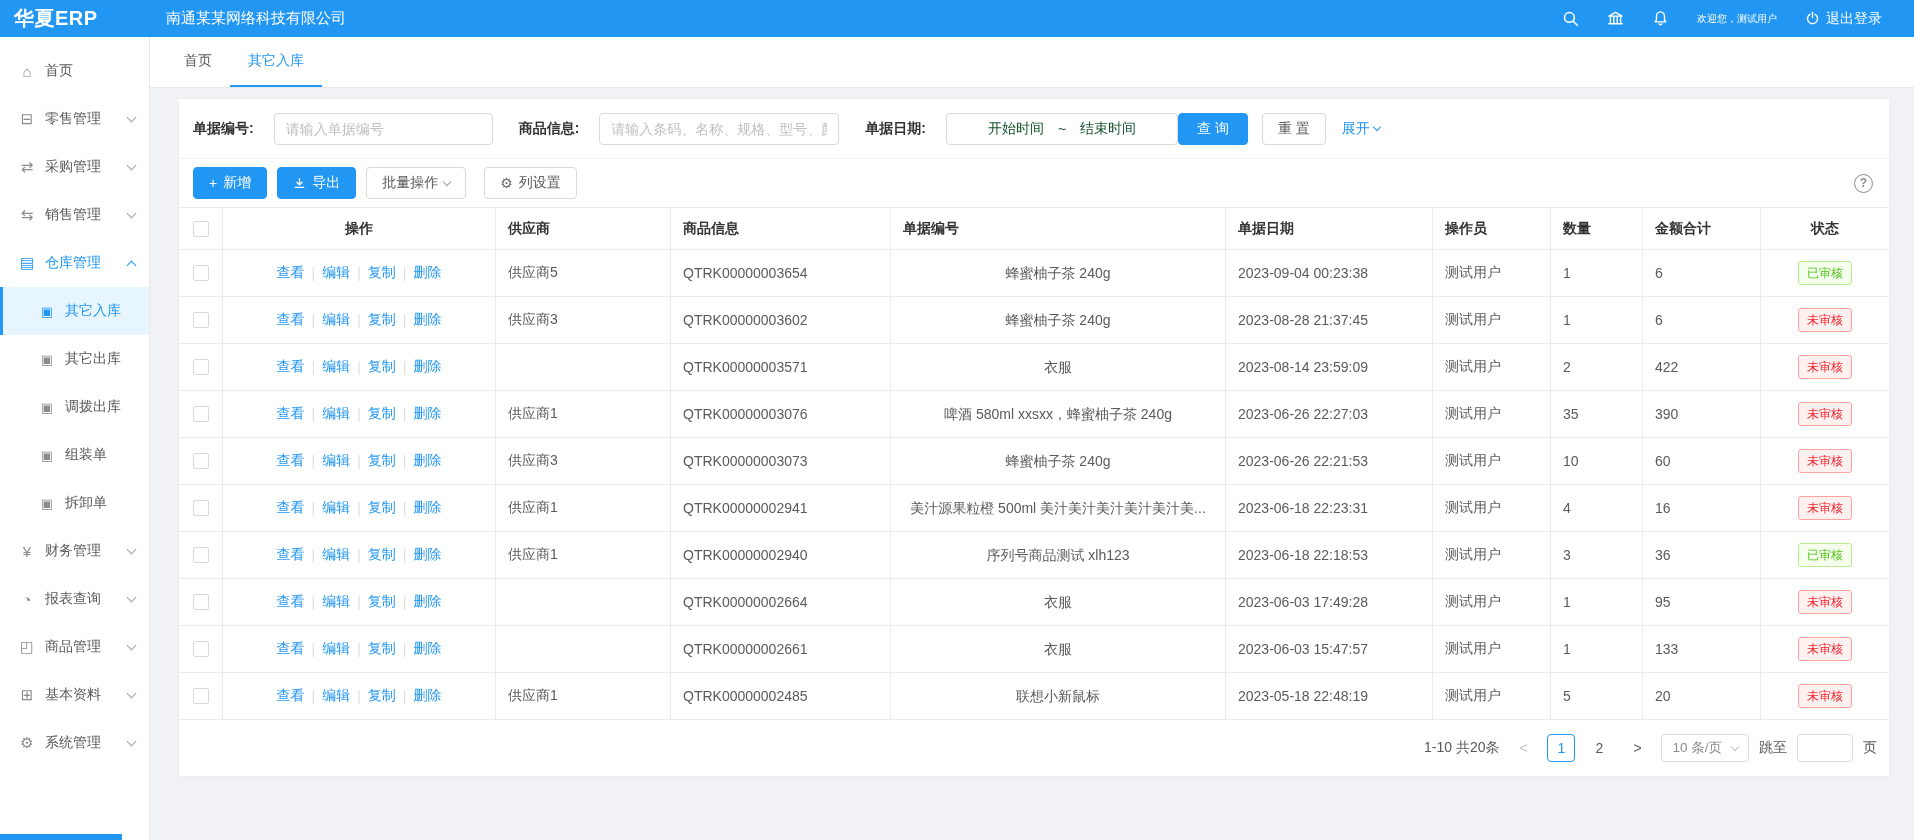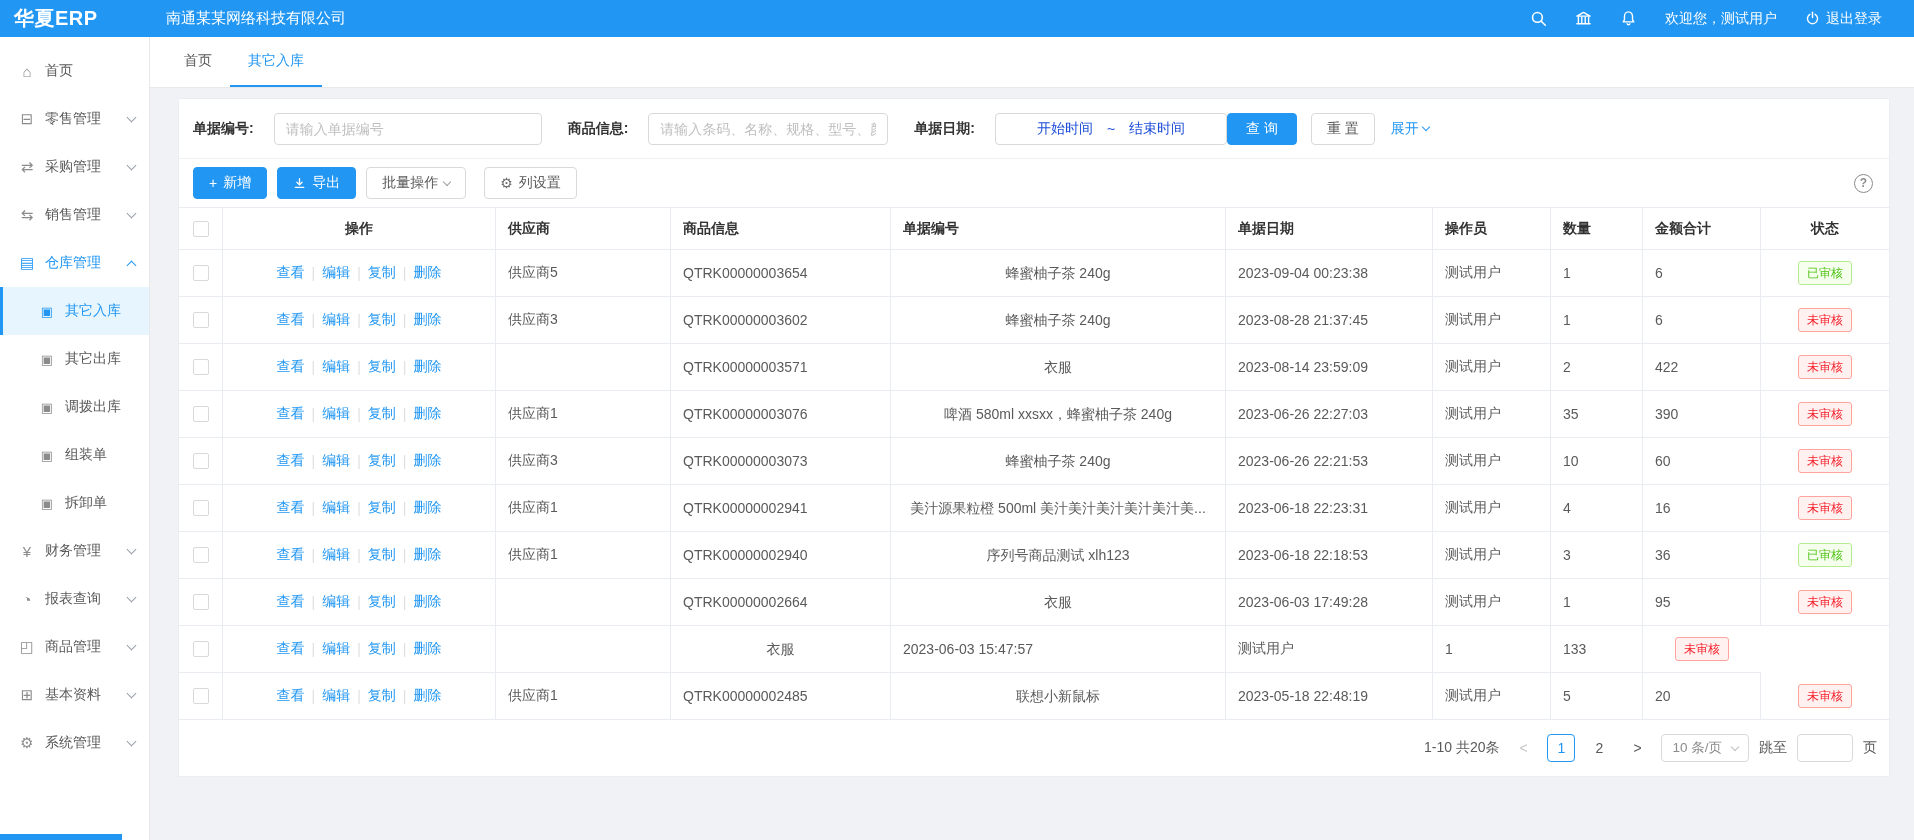--- a/index.html
+++ b/index.html
@@ -6,21 +6,21 @@
   html,body { width:1914px; height:840px; overflow:hidden; font-family:"Liberation Sans","DejaVu Sans",sans-serif; background:#f0f2f5; }
   .app { width:1914px; height:840px; display:flex; flex-direction:column; position:relative; }
 
   
   .topbar { height:37px; background:#2196f3; display:flex; align-items:center; flex:none; color:#fff; }
   .logo { width:150px; padding-left:14px; font-size:20px; font-weight:bold; letter-spacing:.5px; }
   .company { font-size:15px; margin-left:16px; }
   .topbar-right { margin-left:auto; display:flex; align-items:center; gap:28px; padding-right:32px; }
   .tb-iconbtn { display:inline-flex; align-items:center; cursor:pointer; }
   .tb-iconbtn svg { display:block; }
-  .welcome { font-size:14px; }
+  .welcome { font-size:10px; }
   .logout { display:inline-flex; align-items:center; gap:6px; font-size:14px; cursor:pointer; }
 
   
   .main { flex:1; display:flex; min-height:0; }
   .sidebar { width:150px; background:#fff; border-right:1px solid #e8e8e8; padding-top:10px; flex:none; position:relative; }
   .sb-item { height:48px; display:flex; align-items:center; padding:0 14px 0 18px; font-size:14px; color:#595959; cursor:pointer; position:relative; }
   .sb-icon { width:18px; margin-right:9px; font-size:15px; color:#8c8c8c; text-align:center; flex:none; }
   .sb-label { flex:1; white-space:nowrap; }
   .sb-item.sub { padding-left:38px; }
   .sb-item.sub .sb-icon { font-size:13px; }
@@ -42,24 +42,24 @@
   .tab.active { color:#2196f3; border-bottom-color:#2196f3; }
   .content-body { flex:1; padding:10px 24px 8px 28px; min-height:0; }
   .card { background:#fff; border:1px solid #ebedf0; }
 
   
   .filter-row { height:60px; display:flex; align-items:center; padding:0 14px; border-bottom:1px solid #eef0f3; }
   .flabel { font-size:14px; font-weight:600; color:#333; white-space:nowrap; margin-right:20px; }
   .flabel.g { margin-left:26px; }
   .finput { height:32px; border:1px solid #d9d9d9; border-radius:4px; padding:0 11px; font-size:14px; color:#595959; outline:none; background:#fff; font-family:inherit; }
   .finput::placeholder { color:#bfbfbf; }
-  .finput.order { width:268px; }
+  .finput.order { width:219px; }
   .finput.product { width:240px; }
   .range { width:232px; height:32px; border:1px solid #d9d9d9; border-radius:4px; display:flex; align-items:center; justify-content:center; gap:14px; cursor:text; }
-  .ph { font-size:14px; color:#1d4ed8; white-space:nowrap; }
+  .ph { font-size:14px; color:#14532d; white-space:nowrap; }
   .btn { height:32px; border-radius:4px; font-size:14px; display:inline-flex; align-items:center; gap:6px; padding:0 15px; cursor:pointer; font-family:inherit; white-space:nowrap; }
   .btn.primary { background:#2196f3; border:1px solid #2196f3; color:#fff; }
   .btn.plain { background:#fff; border:1px solid #d9d9d9; color:#595959; }
   .btn.search { padding:0 18px; }
   .btn.reset { margin-left:14px; }
   .expand { margin-left:16px; color:#2196f3; font-size:14px; display:inline-flex; align-items:center; gap:4px; cursor:pointer; text-decoration:none; }
 
   
   .toolbar { height:48px; display:flex; align-items:center; padding:0 14px; gap:10px; }
   .bicon { font-size:14px; line-height:1; display:inline-flex; align-items:center; }
@@ -489,20 +489,21 @@
                   <div class="tcell center actions">
                     <a class="alink">查看</a>
                     <span class="sep">|</span>
                     <a class="alink">编辑</a>
                     <span class="sep">|</span>
                     <a class="alink">复制</a>
                     <span class="sep">|</span>
                     <a class="alink">删除</a>
                   </div>
                   <div class="tcell"></div>
+                  <div class="tcell">QTRK00000002661</div>
                   <div class="tcell ellipsis">衣服</div>
                   <div class="tcell">2023-06-03 15:47:57</div>
                   <div class="tcell">测试用户</div>
                   <div class="tcell">1</div>
                   <div class="tcell">133</div>
                   <div class="tcell center">
                     <span class="badge unapproved">未审核</span>
                   </div>
                 </div>
                 <div class="trow">

